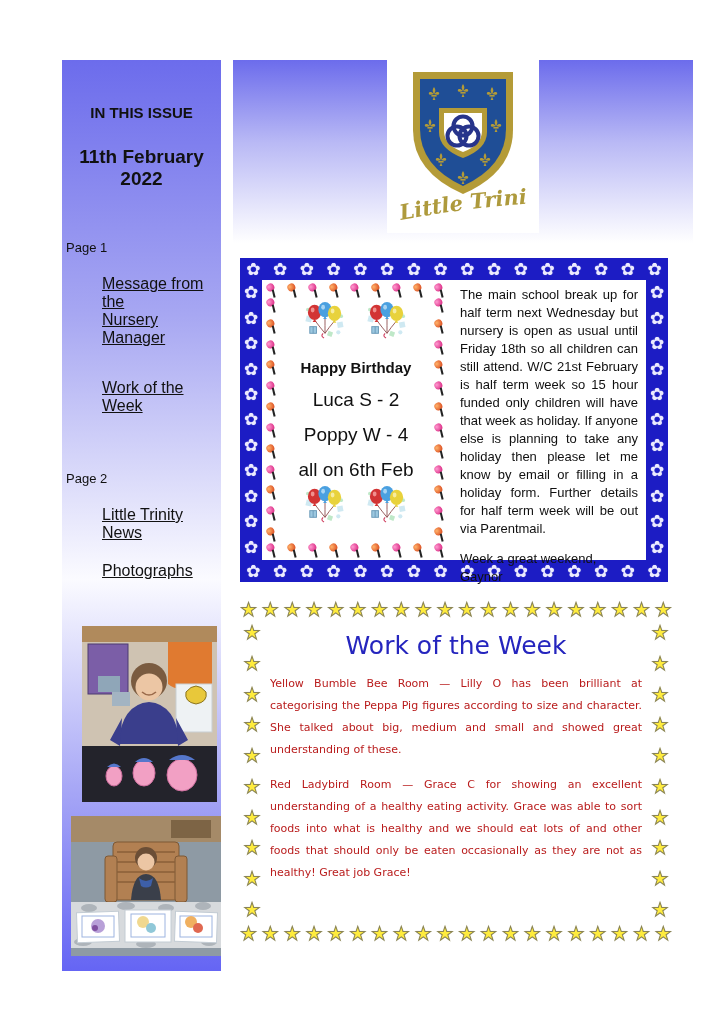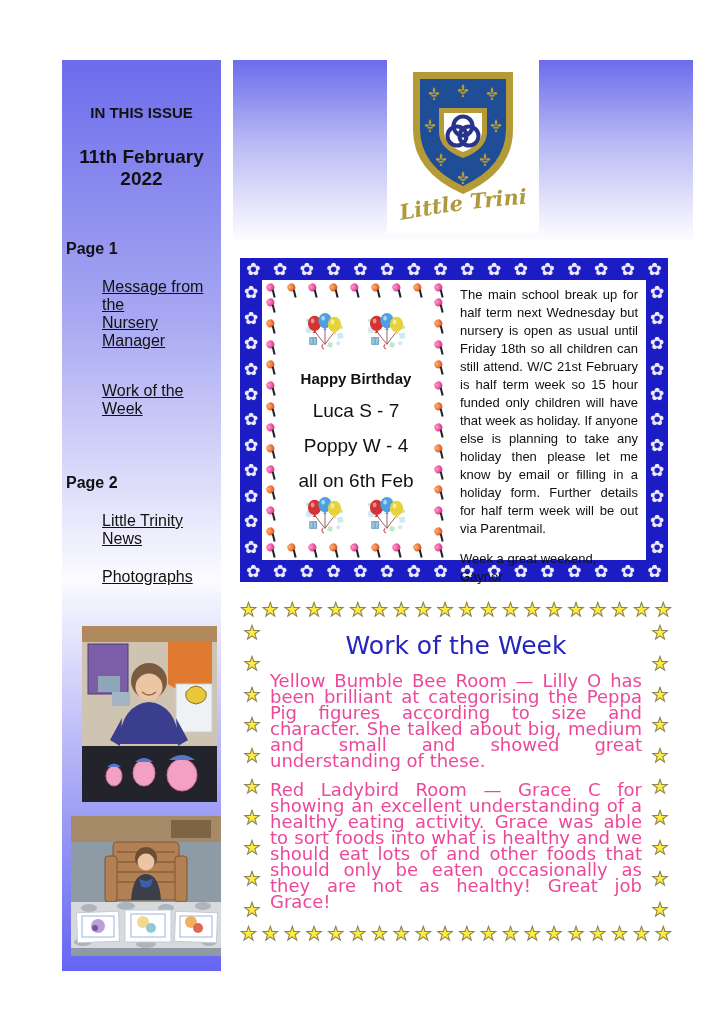--- a/index.html
+++ b/index.html
@@ -4,21 +4,21 @@
 <style>
   html,body{margin:0;padding:0;background:#fff;}
   .page{position:relative;width:724px;height:1024px;background:#fff;
         font-family:"Liberation Sans",sans-serif;overflow:hidden;color:#111;}
 
   
   .sidebar{position:absolute;left:62px;top:60px;width:159px;height:911px;
     background:linear-gradient(180deg,#6c6cec 0%,#a7a7f2 28%,#fbfbff 57%,#a7a7f6 80%,#6565f4 100%);}
   .issue-title{padding-top:44px;text-align:center;font-weight:bold;font-size:15px;}
   .issue-date{margin-top:25px;text-align:center;font-weight:bold;font-size:19px;}
-  .page-label{margin:50px 0 0 4px;font-weight:bold;font-size:16px;}
+  .page-label{margin:50px 0 0 4px;font-weight:normal;font-size:13px;}
   .page-label.second{margin-top:56px;}
   .toc-item{margin:20px 0 0 40px;font-size:16px;text-decoration:underline;}
   .toc-item.tight{margin-top:0;}
   .toc-item.wide{margin-top:32px;}
   .photo{position:absolute;display:block;}
   .photo1{left:20px;top:566px;}
   .photo2{left:9px;top:756px;}
 
   
   .main{position:absolute;left:233px;top:60px;width:460px;}
@@ -33,21 +33,21 @@
   .flower-box{position:relative;margin:15px 0 0 7px;width:428px;height:324px;background:#1c1cc4;}
   .flower-strip{position:absolute;display:flex;overflow:hidden;}
   .flower-strip.h{left:0;right:0;height:22px;flex-direction:row;justify-content:space-around;align-items:center;}
   .flower-strip.top{top:0;} .flower-strip.bottom{bottom:0;}
   .flower-strip.v{top:22px;bottom:22px;width:22px;flex-direction:column;justify-content:space-around;align-items:center;}
   .flower-strip.left{left:0;} .flower-strip.right{right:0;}
   .flower{font-size:17px;line-height:1;color:#ecebff;text-shadow:0 0 1px #9a9ae0;}
   .flower-inner{position:absolute;left:22px;top:22px;right:22px;bottom:22px;background:#fff;display:flex;}
 
   
-  .birthday{position:relative;width:188px;box-sizing:border-box;padding:28px 15px;flex:none;}
+  .birthday{position:relative;width:188px;box-sizing:border-box;padding:17px 15px;flex:none;}
   .lolli-strip{position:absolute;display:flex;overflow:hidden;}
   .lolli-strip.h{left:4px;right:4px;height:16px;justify-content:space-between;align-items:center;}
   .lolli-strip.top{top:2px;} .lolli-strip.bottom{bottom:2px;}
   .lolli-strip.v{top:18px;bottom:18px;width:16px;flex-direction:column;justify-content:space-between;align-items:center;}
   .lolli-strip.left{left:2px;} .lolli-strip.right{right:2px;}
   .lolli{position:relative;width:12px;height:15px;transform:rotate(-28deg);}
   .lolli::before{content:"";position:absolute;left:2px;top:0;width:8px;height:8px;border-radius:50%;
     background:radial-gradient(circle at 35% 35%,#ff9ad0,#e0398e 70%);}
   .lolli:nth-child(2n)::before{background:radial-gradient(circle at 35% 35%,#ffb36b,#e05a2a 70%);}
   .lolli::after{content:"";position:absolute;left:5px;top:7px;width:1.5px;height:8px;background:#222;transform:rotate(14deg);}
@@ -66,21 +66,21 @@
   .star-strip{position:absolute;display:flex;overflow:hidden;}
   .star-strip.h{left:0;right:0;height:24px;justify-content:space-between;align-items:center;}
   .star-strip.top{top:0;} .star-strip.bottom{bottom:0;}
   .star-strip.v{top:26px;bottom:26px;width:24px;flex-direction:column;justify-content:space-between;align-items:center;}
   .star-strip.left{left:0;} .star-strip.right{right:0;}
   .star{font-size:19px;line-height:1;color:#ffec3d;-webkit-text-stroke:1px #8a8455;
     text-shadow:0 0 1px #8a8455;}
   .work-content{position:absolute;left:30px;right:30px;top:26px;bottom:24px;}
   .work-title{margin-top:8px;text-align:center;color:#2525be;font-size:25px;
     font-family:"DejaVu Sans",sans-serif;}
-  .work-para{margin-top:13px;font-size:18px;line-height:16px;text-align:justify;color:#ec4899;
+  .work-para{margin-top:13px;font-size:11px;line-height:22px;text-align:justify;color:#b91c1c;
     font-family:"DejaVu Sans",sans-serif;}
 </style>
 </head>
 <body>
 
 <div class="page">
 
   <div class="sidebar">
     <div class="issue-title">IN THIS ISSUE</div>
     <div class="issue-date">11th February 2022</div>
@@ -380,21 +380,21 @@
   <ellipse cx="23" cy="9" rx="7" ry="8" fill="#4aa0e0"></ellipse>
                     <ellipse cx="21" cy="6.5" rx="2" ry="2.6" fill="#a8d4f2"></ellipse>
   <ellipse cx="33" cy="13" rx="7" ry="8" fill="#e8d23c"></ellipse>
                     <ellipse cx="31" cy="10.5" rx="2" ry="2.6" fill="#f6ecA0"></ellipse>
   <polygon points="12,19 10,22 14,22" fill="#d23434"></polygon>
   <polygon points="23,16 21,19 25,19" fill="#4aa0e0"></polygon>
   <polygon points="33,20 31,23 35,23" fill="#e8d23c"></polygon>
 </svg></span>
             </div>
             <div class="bday-title">Happy Birthday</div>
-            <div class="bday-line">Luca S  -  7</div>
+            <div class="bday-line">Luca S  -  2</div>
             <div class="bday-line">Poppy W -  4</div>
             <div class="bday-line">all on 6th Feb</div>
             <div class="balloon-row">
               <span class="balloons">
 <svg width="44" height="38" viewBox="0 0 46 40">
   <g fill="#cfe9f2">
                       <rect x="3" y="16" width="6" height="6" transform="rotate(14 6 19)"></rect>
     <rect x="36" y="22" width="6" height="6" transform="rotate(-10 39 25)"></rect>
     <circle cx="10" cy="30" r="2.4"></circle>
                       <circle cx="37" cy="33" r="2.2"></circle>

